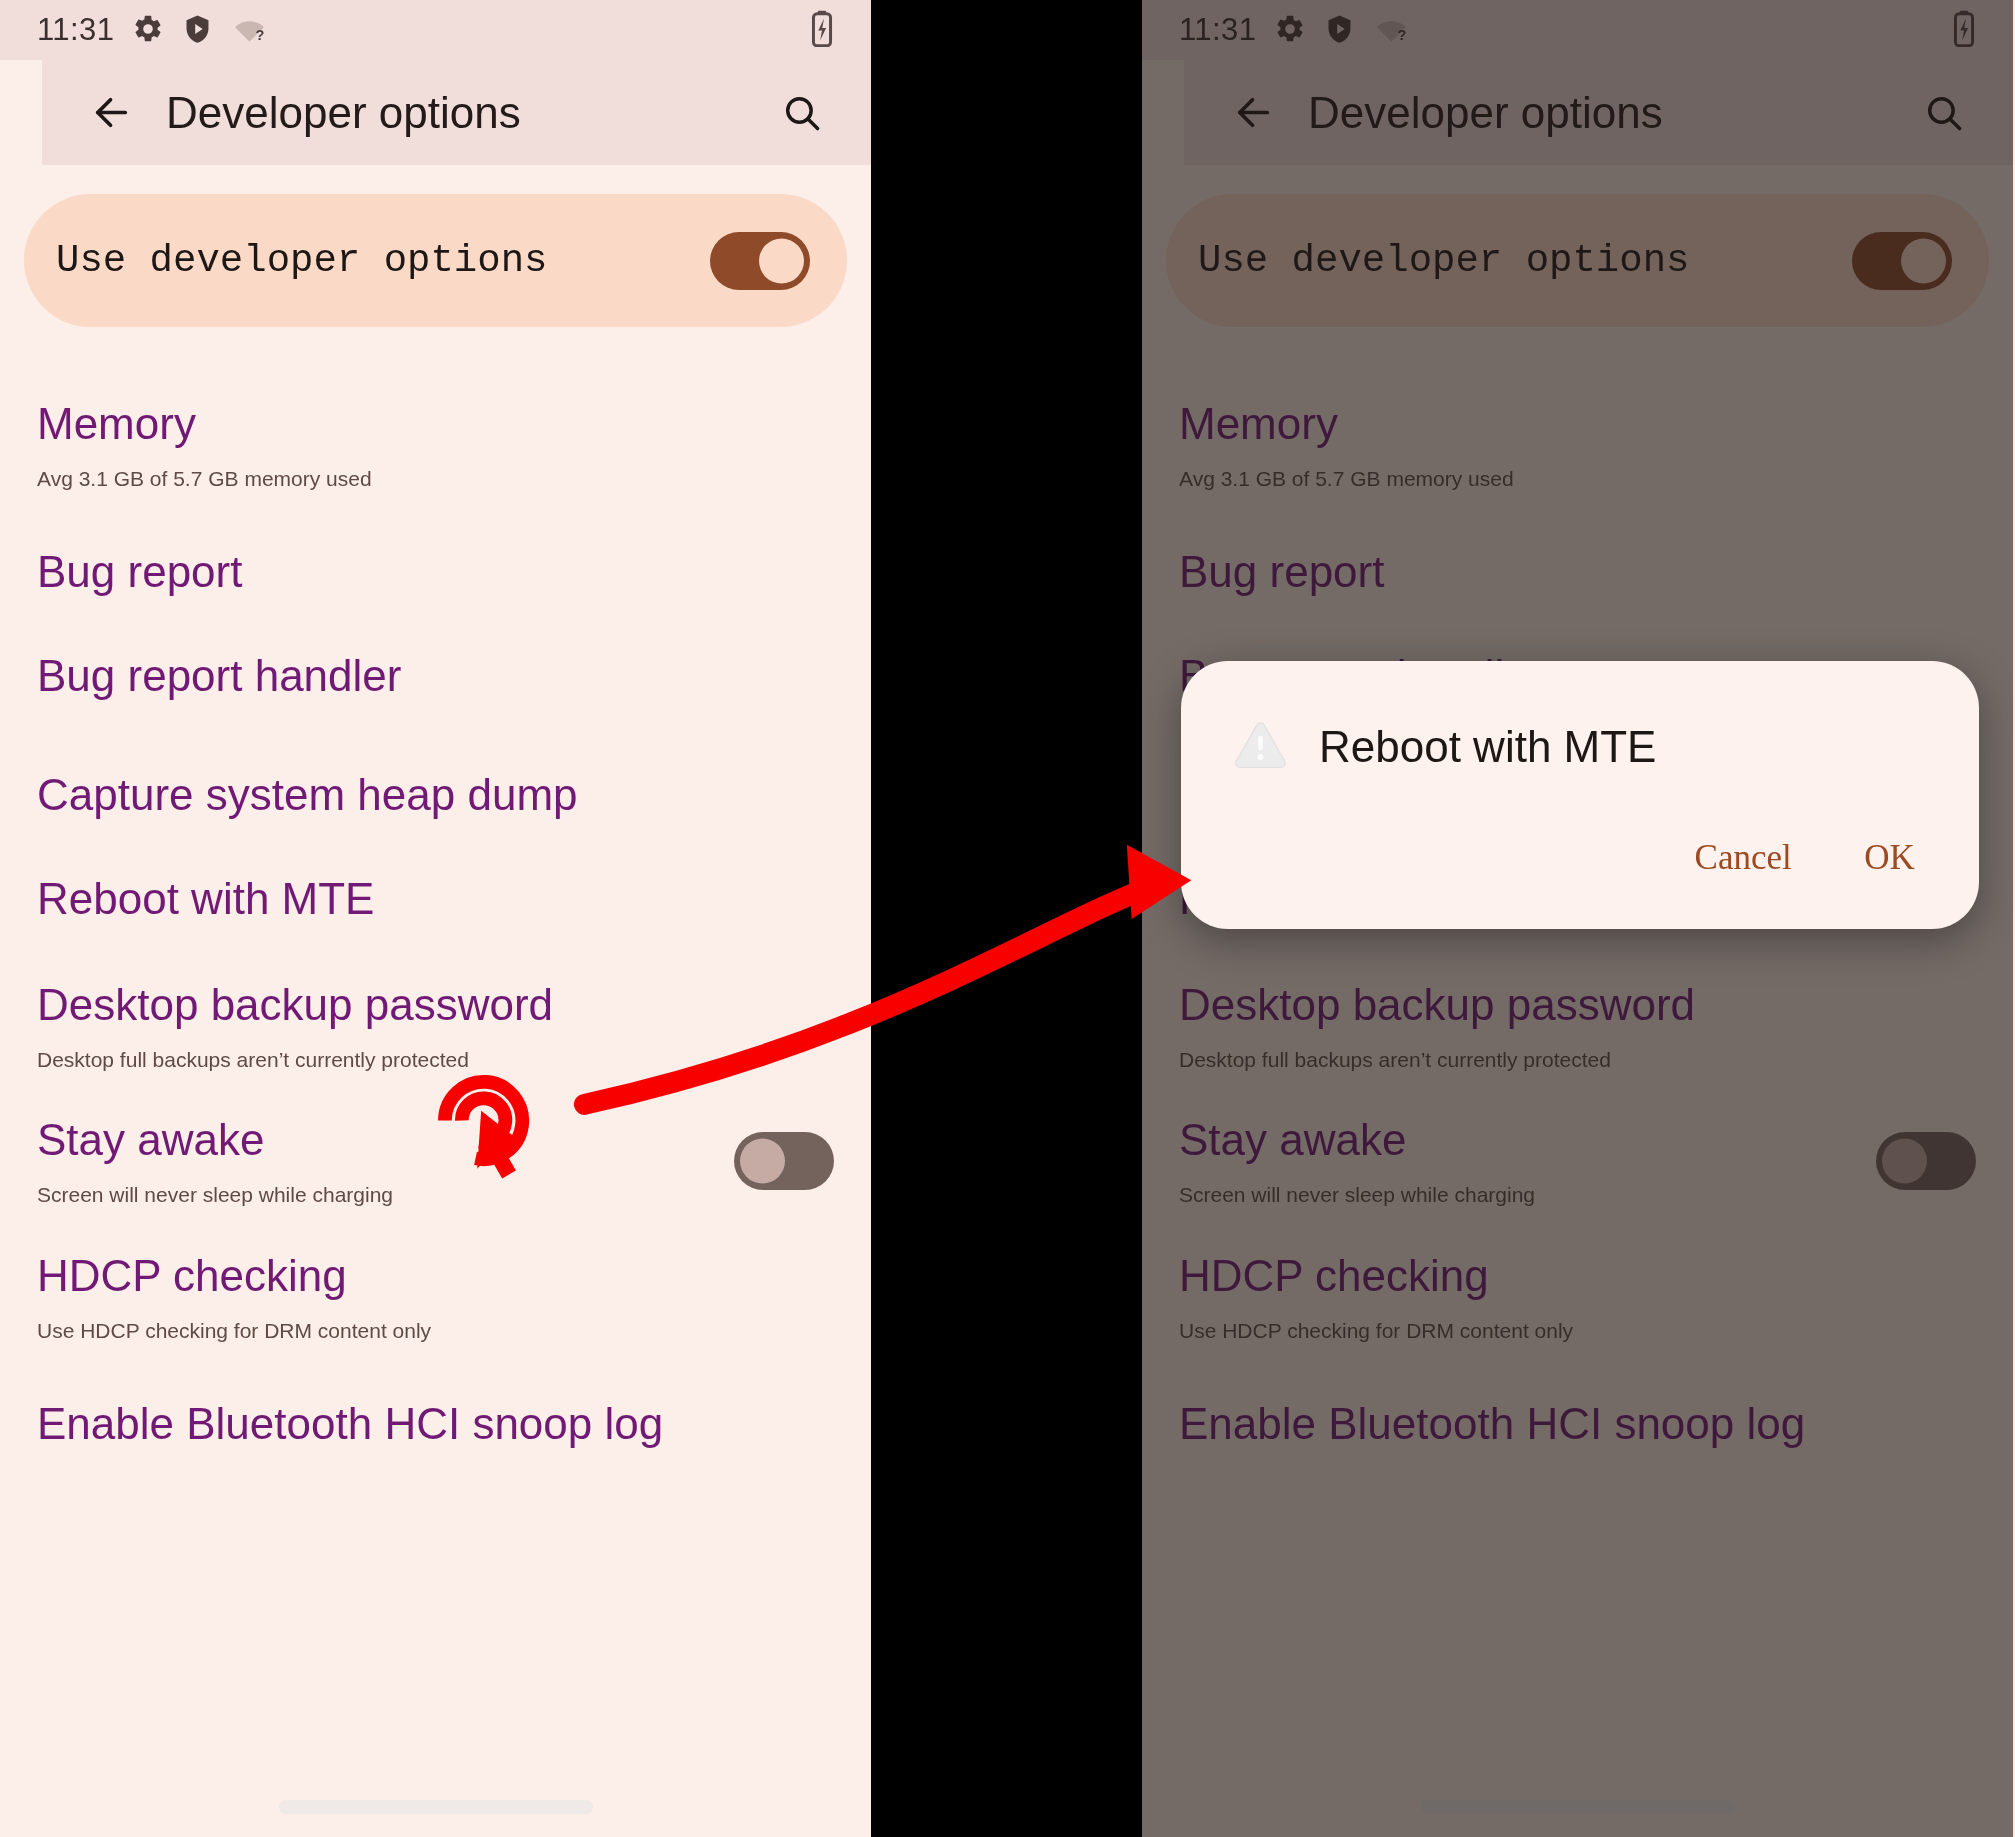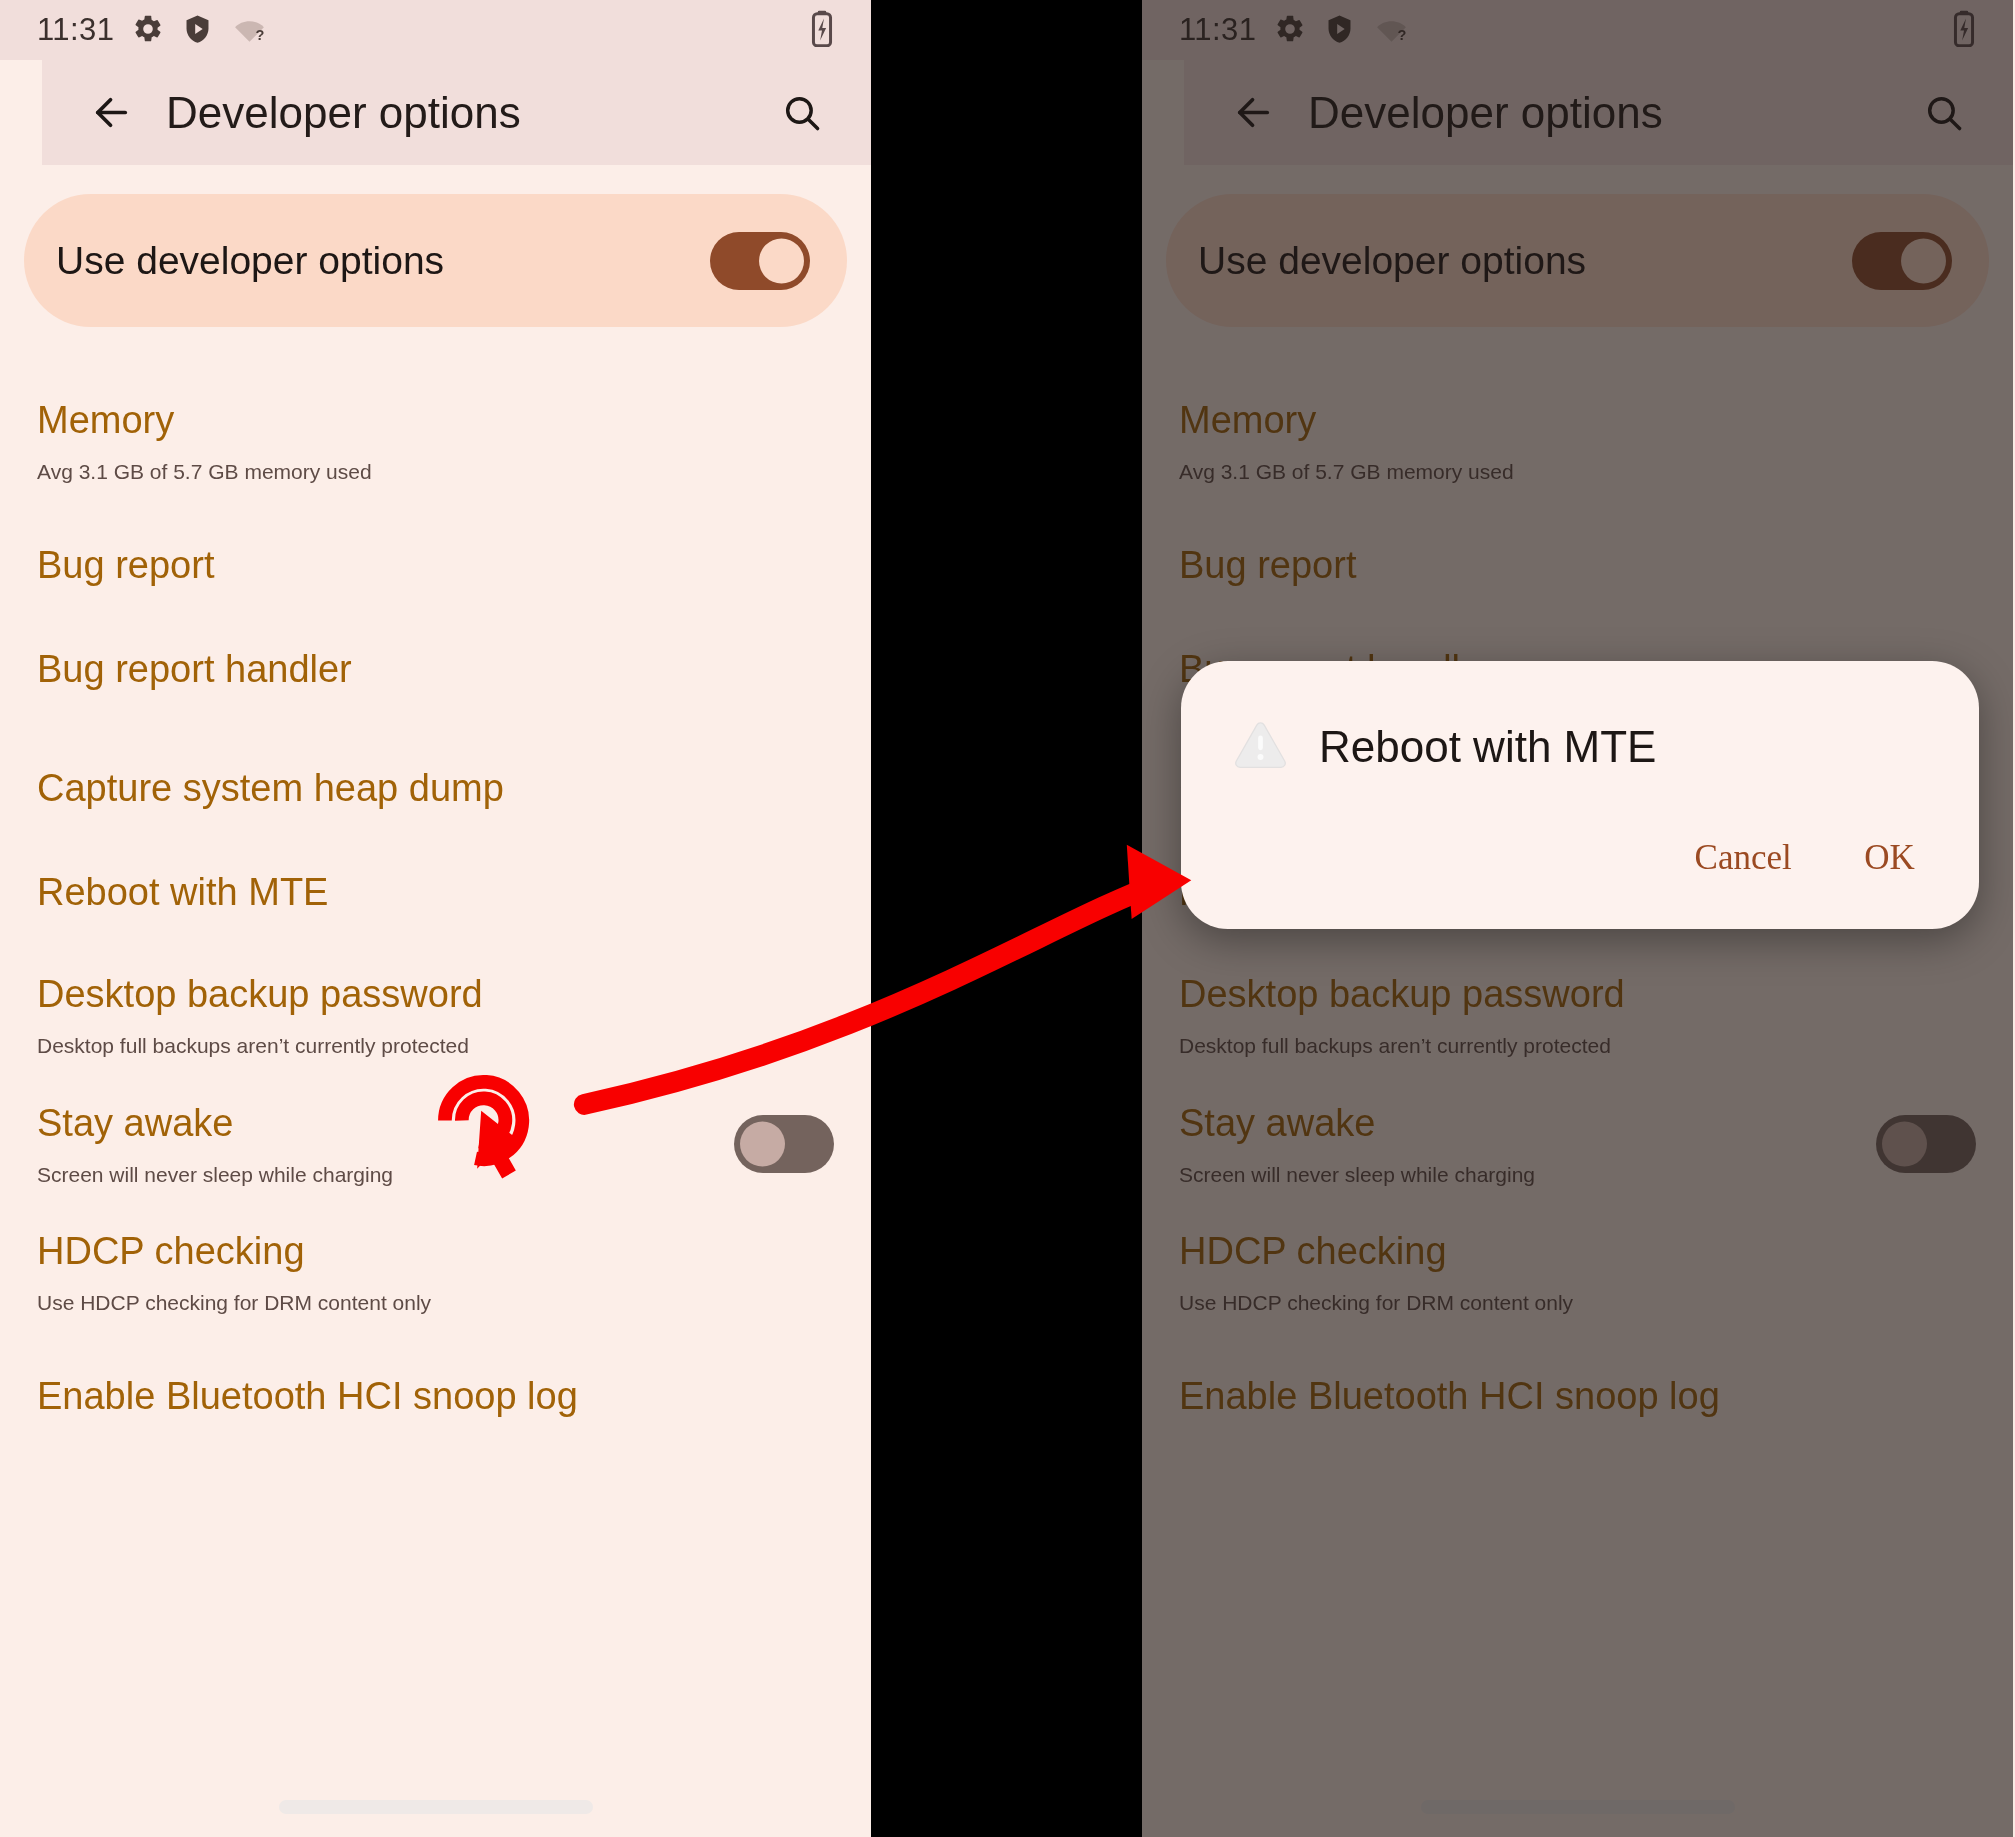--- a/index.html
+++ b/index.html
@@ -79,20 +79,21 @@
   
   .master-card {
     margin: 0 24px;
     height: 133px;
     background: #fbd9c7;
     border-radius: 68px;
     display: flex;
     align-items: center;
     padding: 0 37px 0 32px;
     cursor: pointer;
+    font-family: Liberation Mono, monospace;
   }
   .master-label {
     font-size: 39px;
     color: #1d1715;
   }
   .master-switch { margin-left: auto; }
 
   
   .sw {
     position: relative;
@@ -117,22 +118,22 @@
   .list { padding-top: 29px; }
   .row {
     padding: 0 37px;
     display: flex;
     align-items: center;
     min-height: 77px;
     cursor: pointer;
   }
   .row-texts { flex: 1 1 auto; }
   .row-title {
-    font-size: 38px;
-    color: #a16207;
+    font-size: 44px;
+    color: #701a75;
     line-height: 1.16;
   }
   .row-sub {
     font-size: 21px;
     color: #5e4b46;
     margin-top: 17px;
     line-height: 1.2;
   }
   .row.gap-sm { margin-top: 27px; }
   .row.gap-md { margin-top: 42px; }

